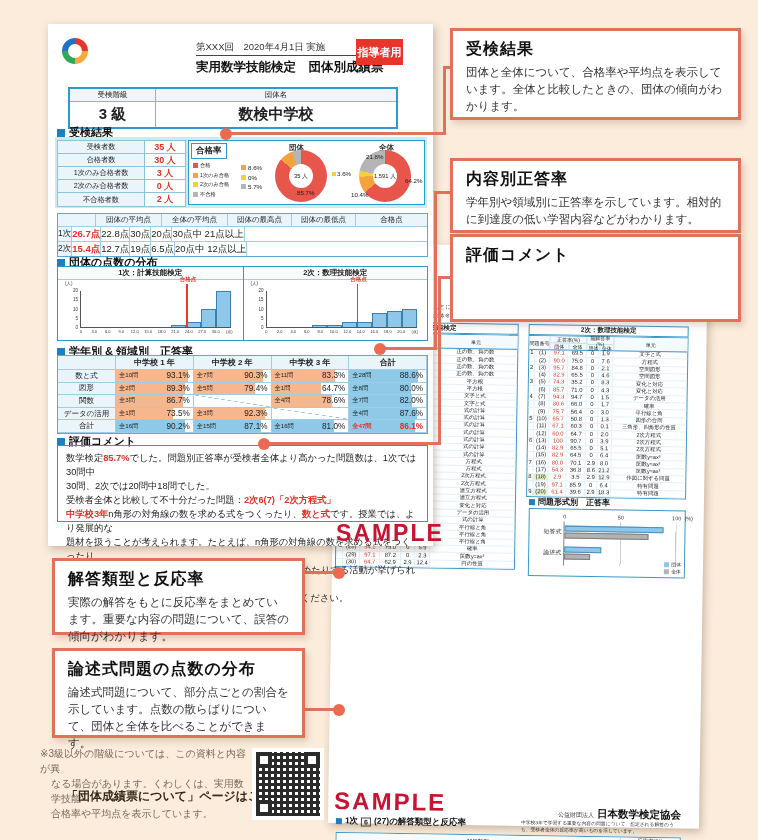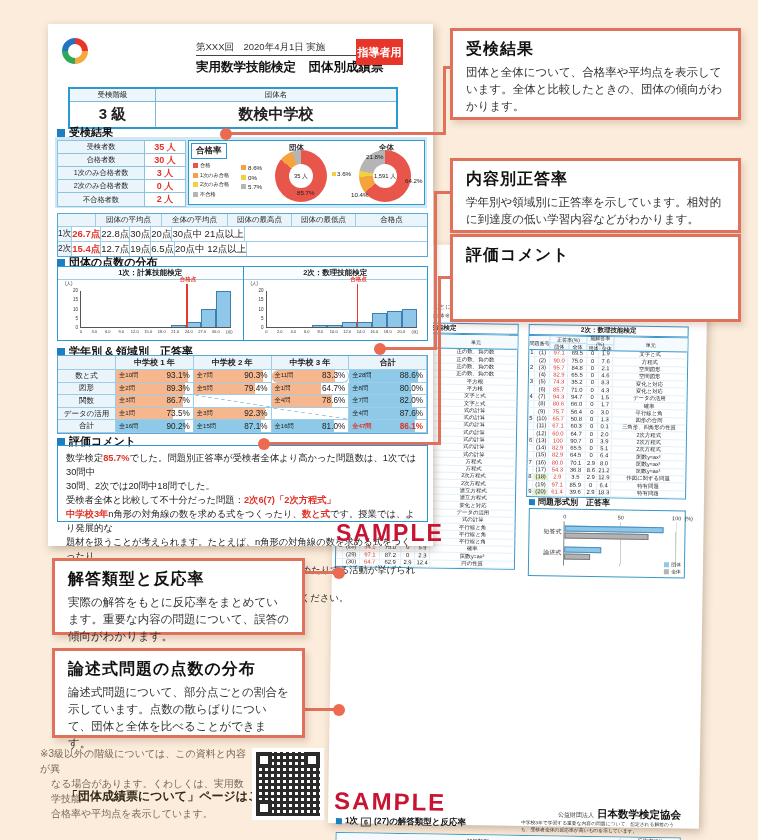--- a/index.html
+++ b/index.html
@@ -1004,21 +1004,21 @@
         <div class="gh">合計</div>
         <div class="glabel">数と式</div>
         <div class="gcell" style="background: linear-gradient(90deg, rgb(246, 183, 142) 93%, rgb(255, 255, 255) 93%);">
           <span class="q">全10問</span>
           <span class="p">93.1%</span>
         </div>
         <div class="gcell" style="background: linear-gradient(90deg, rgb(246, 183, 142) 90%, rgb(255, 255, 255) 90%);">
           <span class="q">全7問</span>
           <span class="p">90.3%</span>
         </div>
-        <div class="gcell" style="background: linear-gradient(90deg, rgb(246, 183, 142) 83%, rgb(255, 255, 255) 83%); border-radius: 6px;">
+        <div class="gcell" style="background: linear-gradient(90deg, rgb(246, 183, 142) 83%, rgb(255, 255, 255) 83%);">
           <span class="q">全11問</span>
           <span class="p">83.3%</span>
         </div>
         <div class="gcell" style="background: linear-gradient(90deg, rgb(142, 202, 232) 89%, rgb(255, 255, 255) 89%);">
           <span class="q">全28問</span>
           <span class="p">88.6%</span>
         </div>
         <div class="glabel">図形</div>
         <div class="gcell" style="background: linear-gradient(90deg, rgb(246, 183, 142) 89%, rgb(255, 255, 255) 89%);">
           <span class="q">全2問</span>

